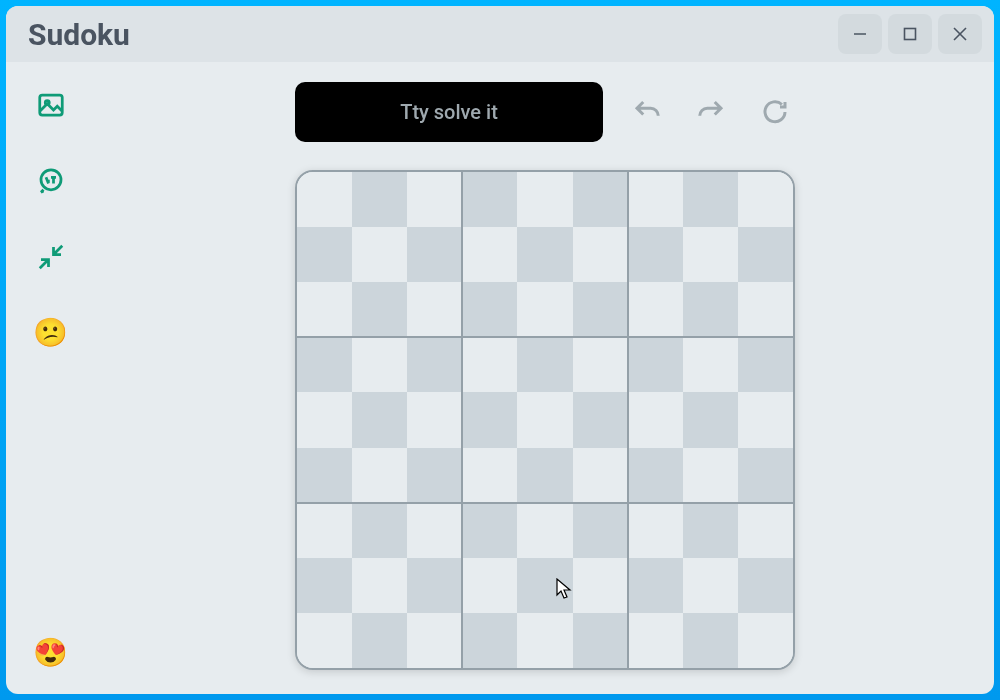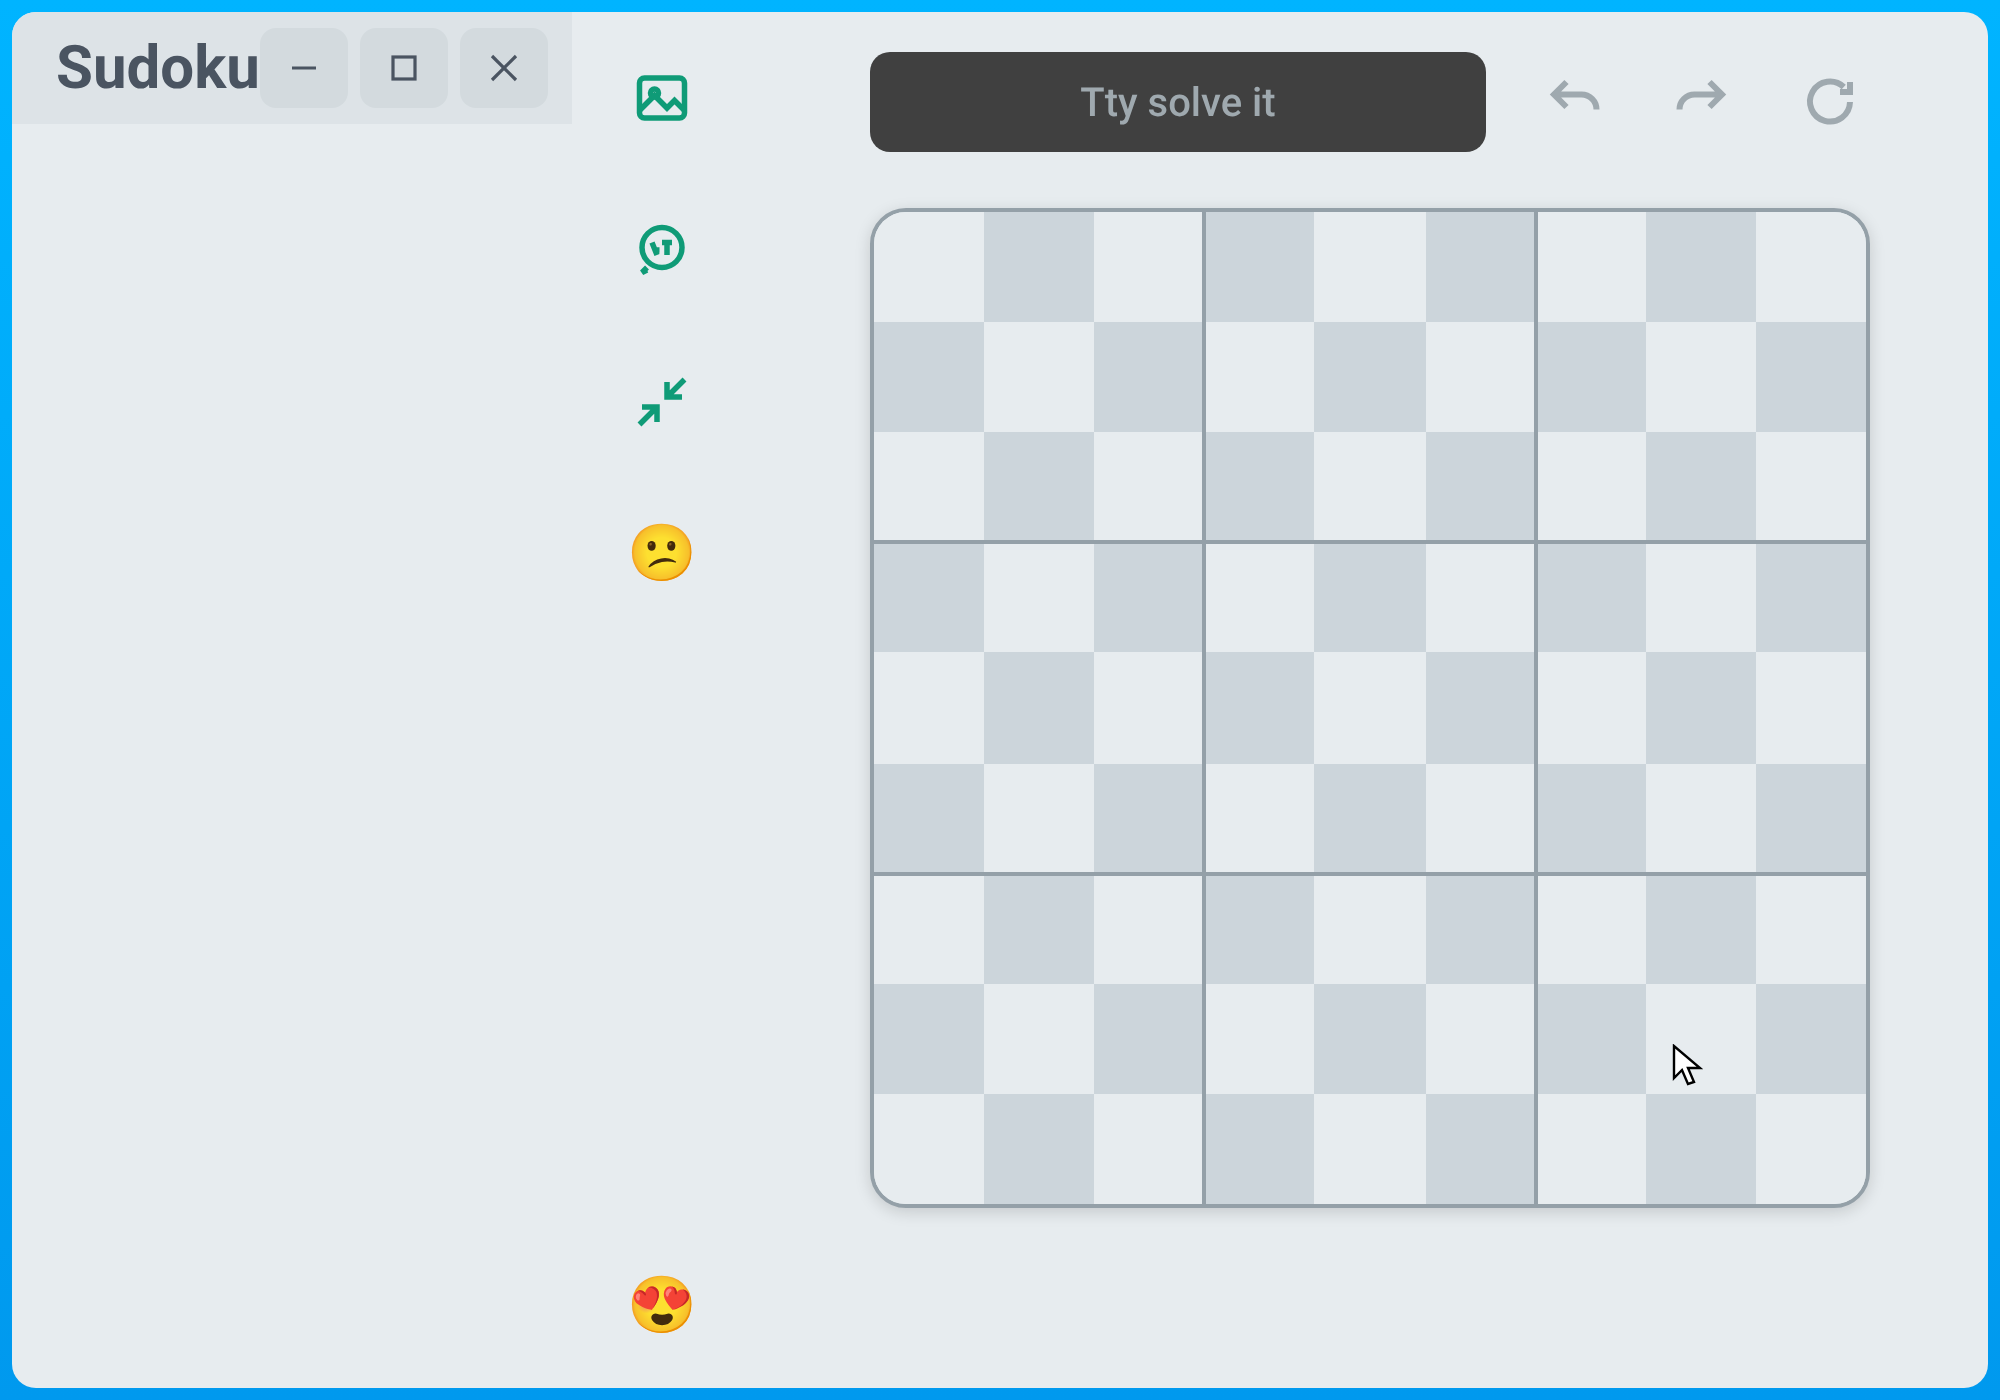--- a/index.html
+++ b/index.html
@@ -6,21 +6,21 @@
   html, body { width: 1000px; height: 700px; overflow: hidden; font-family: -apple-system, BlinkMacSystemFont, "Segoe UI", Roboto, sans-serif; }
   body {
     background: linear-gradient(180deg, #00b4ff 0%, #0099ee 100%);
     padding: 6px;
   }
   .window {
     width: 100%; height: 100%;
     background: #e7ecef;
     border-radius: 12px;
     display: flex;
-    flex-direction: row;
+    flex-direction: column;
     overflow: hidden;
   }
   .titlebar {
     height: 56px;
     background: #dde3e7;
     display: flex;
     align-items: center;
     padding: 0 12px 0 22px;
   }
   .titlebar-title {
@@ -69,22 +69,22 @@
     align-items: center;
     padding-top: 20px;
   }
   .toolbar {
     display: flex;
     align-items: center;
     gap: 24px;
     margin-bottom: 28px;
   }
   .solve-btn {
-    width: 308px; height: 50px;
-    background: #404040;
+    width: 308px; height: 60px;
+    background: #000000;
     border-radius: 10px;
     display: flex; align-items: center; justify-content: center;
     color: #9fa9af;
     font-size: 20px;
     font-weight: 500;
     cursor: pointer;
   }
   .tool-icon {
     width: 40px; height: 40px;
     display: flex; align-items: center; justify-content: center;

